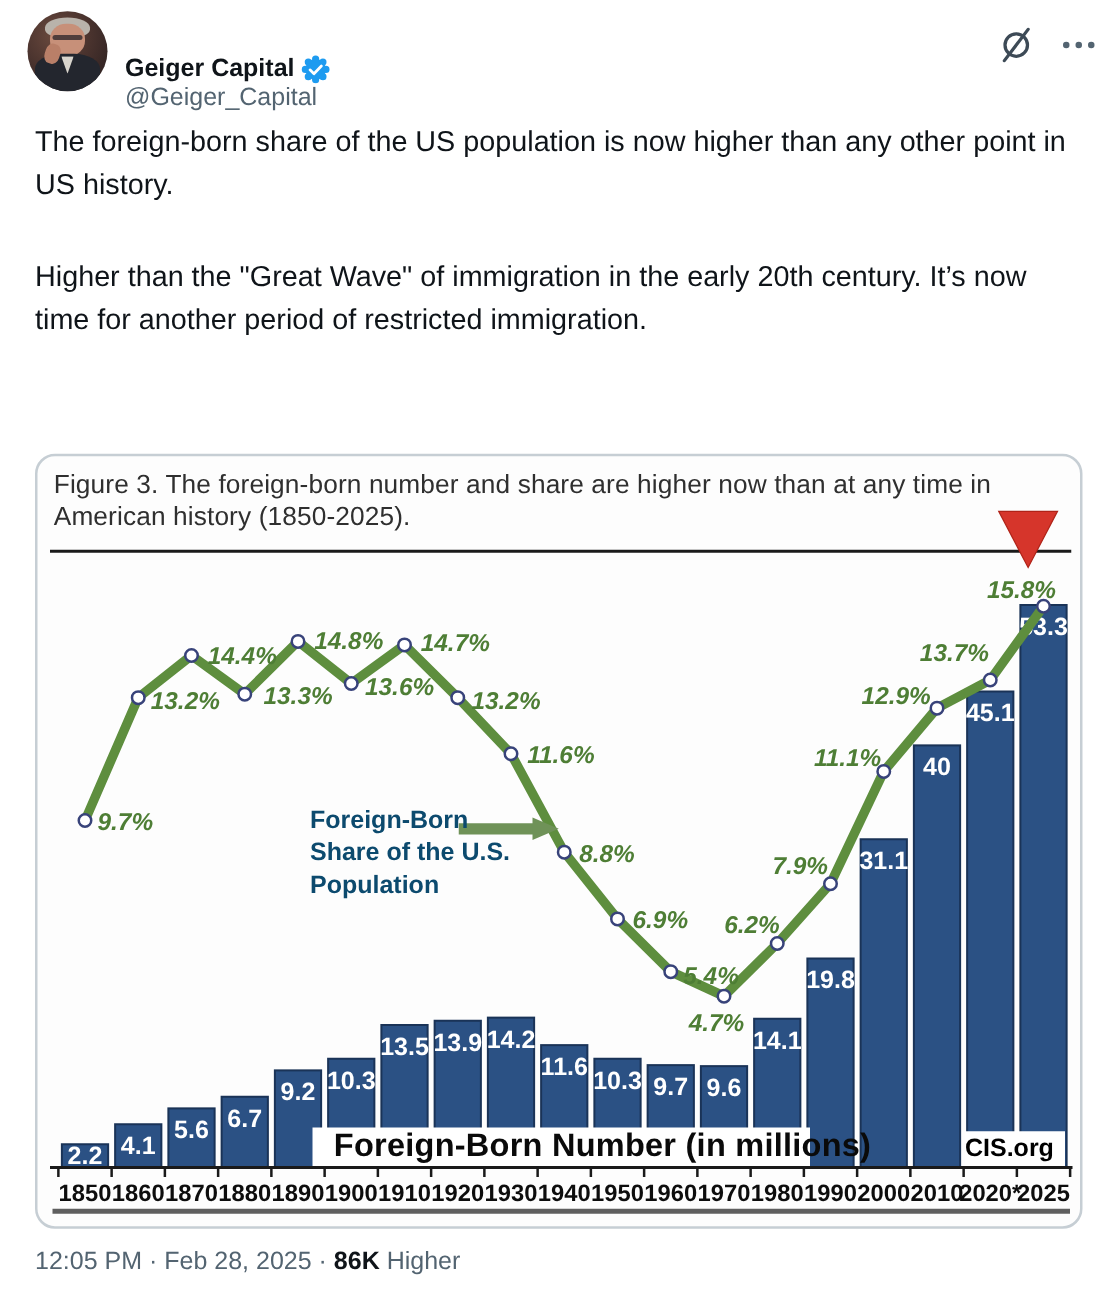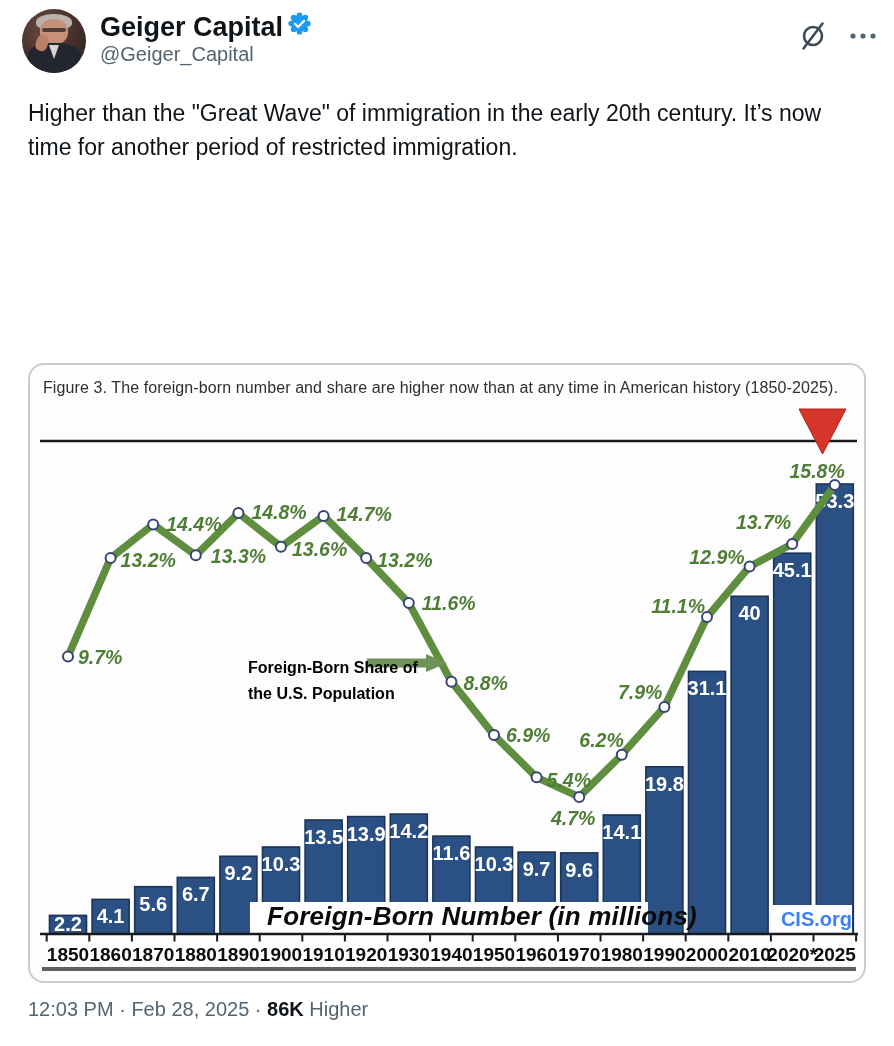--- a/index.html
+++ b/index.html
@@ -15,52 +15,51 @@
     overflow:hidden; background:radial-gradient(circle at 35% 30%, #6b4a3e 0%, #4a332e 45%, #241b1d 100%);
     cursor:pointer;
   }
   .avatar .hair { position:absolute; left:14px; top:5px; width:36px; height:16px; border-radius:50% 50% 40% 40%; background:#b9b3ab; }
   .avatar .face { position:absolute; left:18px; top:10px; width:28px; height:26px; border-radius:46% 46% 48% 48%; background:#c79079; }
   .avatar .glasses { position:absolute; left:20px; top:19px; width:24px; height:4px; background:rgba(40,35,40,.75); border-radius:2px; }
   .avatar .hand { position:absolute; left:14px; top:26px; width:12px; height:16px; border-radius:40%; background:#b97f68; transform:rotate(18deg); }
   .avatar .suit { position:absolute; left:6px; top:34px; width:52px; height:30px; border-radius:40% 40% 0 0; background:#23262e; }
   .avatar .shirt { position:absolute; left:27px; top:36px; width:10px; height:14px; background:#d8d4cc; clip-path:polygon(0 0,100% 0,50% 100%); }
   .name-block { position:absolute; left:78px; top:3px; }
-  .display-name { font-size:27px; font-weight:700; color:#0f1419; display:flex; align-items:flex-start; gap:5px; cursor:pointer; }
+  .display-name { font-size:20px; font-weight:700; color:#0f1419; display:flex; align-items:flex-start; gap:5px; cursor:pointer;margin-top:32px; }
   .handle { font-size:20px; color:#536471; margin-top:0; cursor:pointer; }
   .header-actions { position:absolute; right:0; top:9px; display:flex; align-items:center; gap:16px; }
   .icon-btn { background:none; border:none; cursor:pointer; padding:2px; line-height:0; }
   
   .tweet-body { position:absolute; left:28px; top:96px; width:838px; font-size:23px; line-height:34px; color:#0f1419; }
   .tweet-body p { margin-bottom:40px; }
   .tweet-body p:last-child { margin-bottom:0; }
   
   .chart-card {
     position:absolute; left:28px; top:363px; width:838px; height:620px;
     border:2px solid #c6ced4; border-radius:16px; background:#fdfdfd; overflow:hidden; cursor:pointer;
   }
   .chart-title {
     position:absolute; left:13px; top:10px; width:812px;
-    font-size:16px; line-height:26px; color:#2f2f2f; letter-spacing:0.1px;
+    font-size:21px; line-height:26px; color:#2f2f2f; letter-spacing:0.1px;
   }
   .chart-svg { position:absolute; left:0; top:0; width:838px; height:620px; }
   .chart-svg text { font-family:"Liberation Sans", sans-serif; }
   .share-annotation {
-    position:absolute; left:218px; top:290px; width:185px;
-    font-size:16px; line-height:26px; font-weight:700; color:#000000;
+    position:absolute; left:218px; top:278px; width:185px;
+    font-size:20px; line-height:26px; font-weight:700; color:#0c4a6e;
   }
   .number-band-label {
     position:absolute; left:220px; top:535px; width:464px; height:32px;
     font-size:26px; font-weight:700; color:#0a0a0a; text-align:center; line-height:32px;
     letter-spacing:0.2px;
-    font-style:italic;
   }
   .source-label {
     position:absolute; left:742px; top:540px; width:80px; height:29px;
-    font-size:20px; font-weight:700; color:#3b82f6; text-align:right; line-height:29px;
+    font-size:20px; font-weight:700; color:#000000; text-align:left; line-height:29px;
   }
   
   .tweet-footer { position:absolute; left:28px; top:998px; font-size:20px; color:#536471; }
   .tweet-footer .views-count { font-weight:700; color:#0f1419;margin-top:13px; }
 </style>
 </head>
 <body>
 
 <div class="header">
   <div class="avatar">
@@ -104,20 +103,21 @@
       <svg width="30" height="12" viewBox="0 0 30 12">
         <circle cx="5" cy="6" r="2.6" fill="#536471"></circle>
         <circle cx="15" cy="6" r="2.6" fill="#536471"></circle>
         <circle cx="25" cy="6" r="2.6" fill="#536471"></circle>
       </svg>
     </button>
   </div>
 </div>
 
 <div class="tweet-body">
+  <p>The foreign-born share of the US population is now higher than any other point in US history.</p>
   <p>Higher than the "Great Wave" of immigration in the early 20th century. It’s now time for another period of restricted immigration.</p>
 </div>
 
 <div class="chart-card">
   <svg class="chart-svg" viewBox="0 0 838 620">
 
     <line x1="10" y1="76" x2="827" y2="76" stroke="#1a1a1a" stroke-width="2.5"></line>
 
     <g>
         <rect x="19.5" y="550.4" width="37" height="18.6" fill="#2b5184" stroke="#1a3357" stroke-width="1.6"></rect>
@@ -260,19 +260,19 @@
 
     <line x1="12" y1="604" x2="826" y2="604" stroke="#5f5f5f" stroke-width="4"></line>
   </svg>
   <div class="chart-title">Figure 3. The foreign-born number and share are higher now than at any time in American history (1850-2025).</div>
   <div class="share-annotation">Foreign-Born Share of the U.S. Population</div>
   <div class="number-band-label">Foreign-Born Number (in millions)</div>
   <div class="source-label">CIS.org</div>
 </div>
 
 <div class="tweet-footer">
-  <span>12:03 PM</span>
+  <span>12:05 PM</span>
   <span>·</span>
   <span>Feb 28, 2025</span>
   <span>·</span>
   <span class="views-count">86K</span>
   <span>Higher</span>
 </div>
 
 </body></html>

